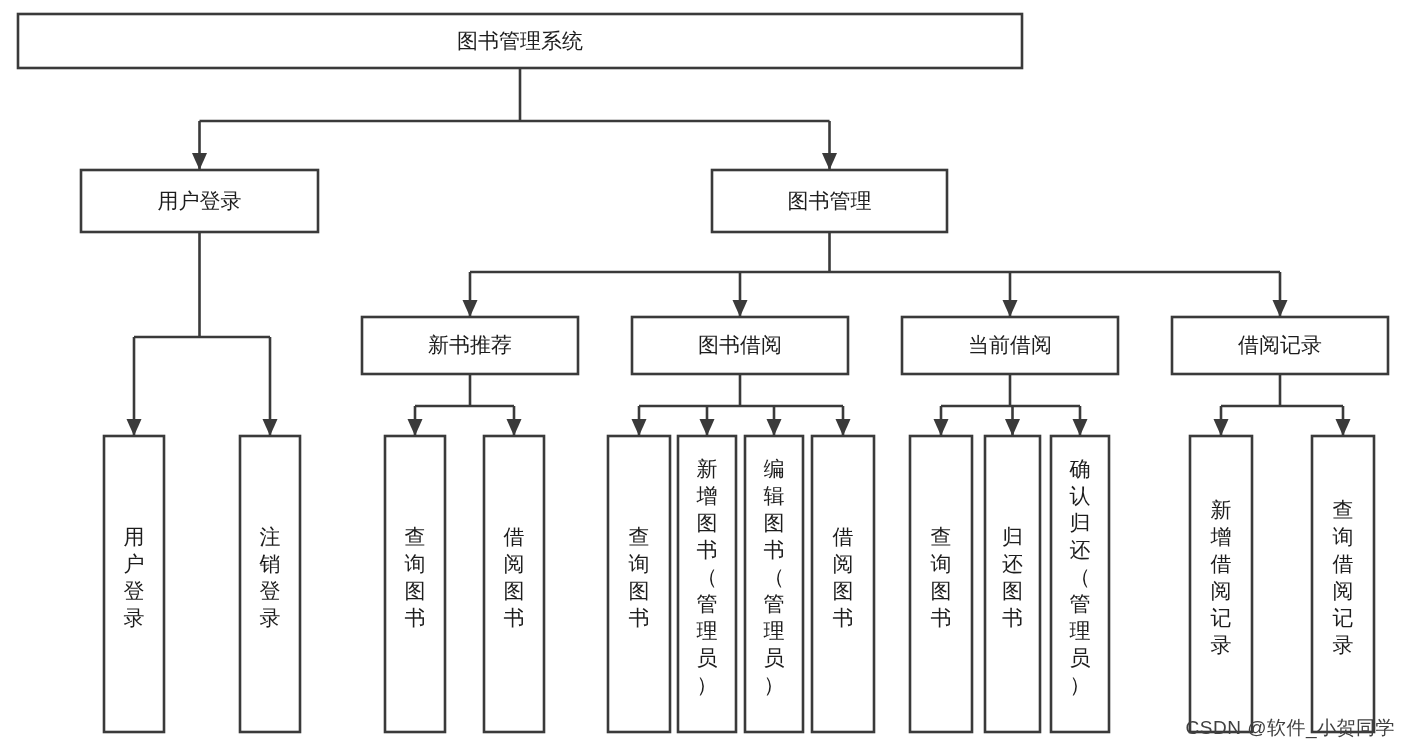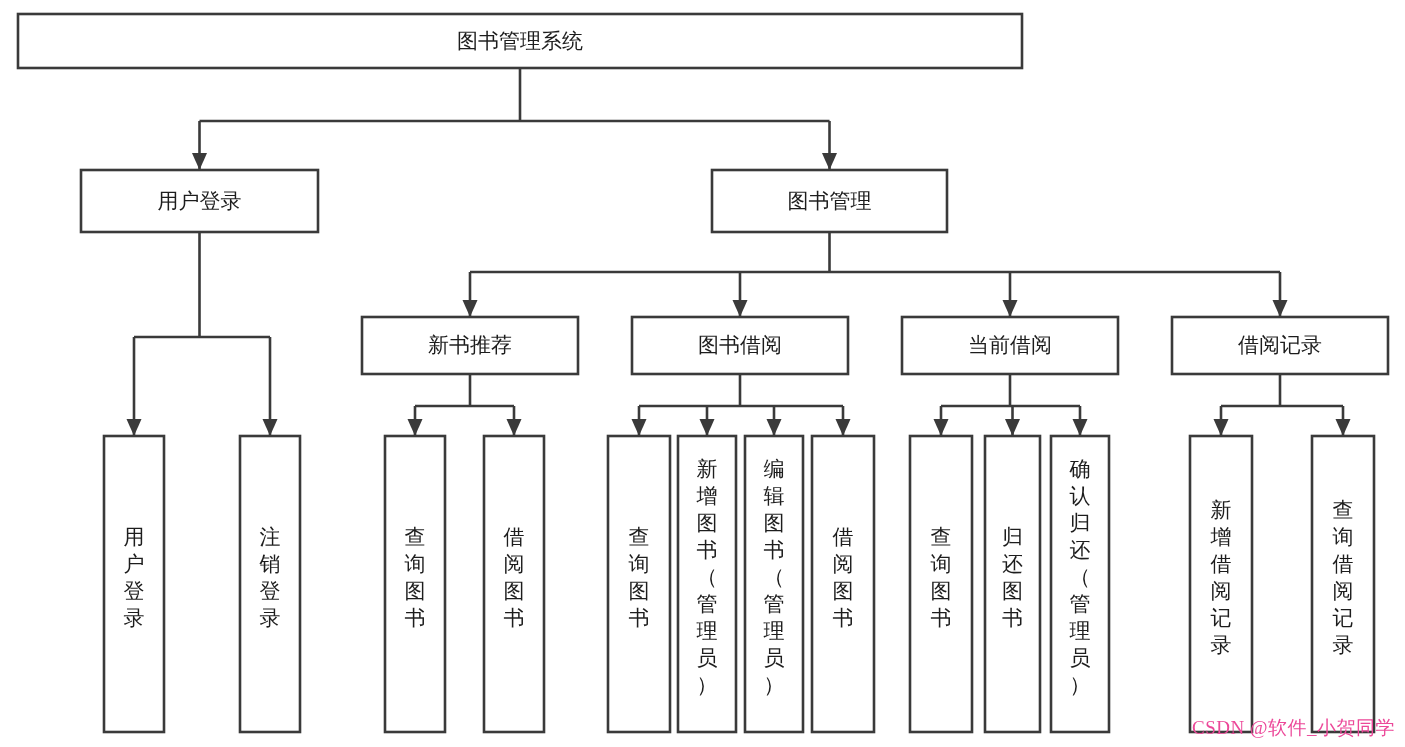--- a/index.html
+++ b/index.html
@@ -51,23 +51,23 @@
   .node-label-vert {
     font-family: "Liberation Sans", "DejaVu Sans", sans-serif;
     font-size: 21px;
     fill: #1d1d1d;
     text-anchor: middle;
   }
   .watermark {
     position: absolute;
     right: 10px;
     bottom: 6px;
-    font-family: Liberation Serif, serif;
+    font-family: Liberation Sans, sans-serif;
     font-size: 19px;
-    color: #ec4899;
+    color: #404040;
     letter-spacing: 0.5px;
     white-space: nowrap;
     user-select: none;
   }
 </style>
 </head>
 <body>
 
 <div id="diagram-root">
   <svg id="tree-svg" viewBox="0 0 1405 747" xmlns="http://www.w3.org/2000/svg">

